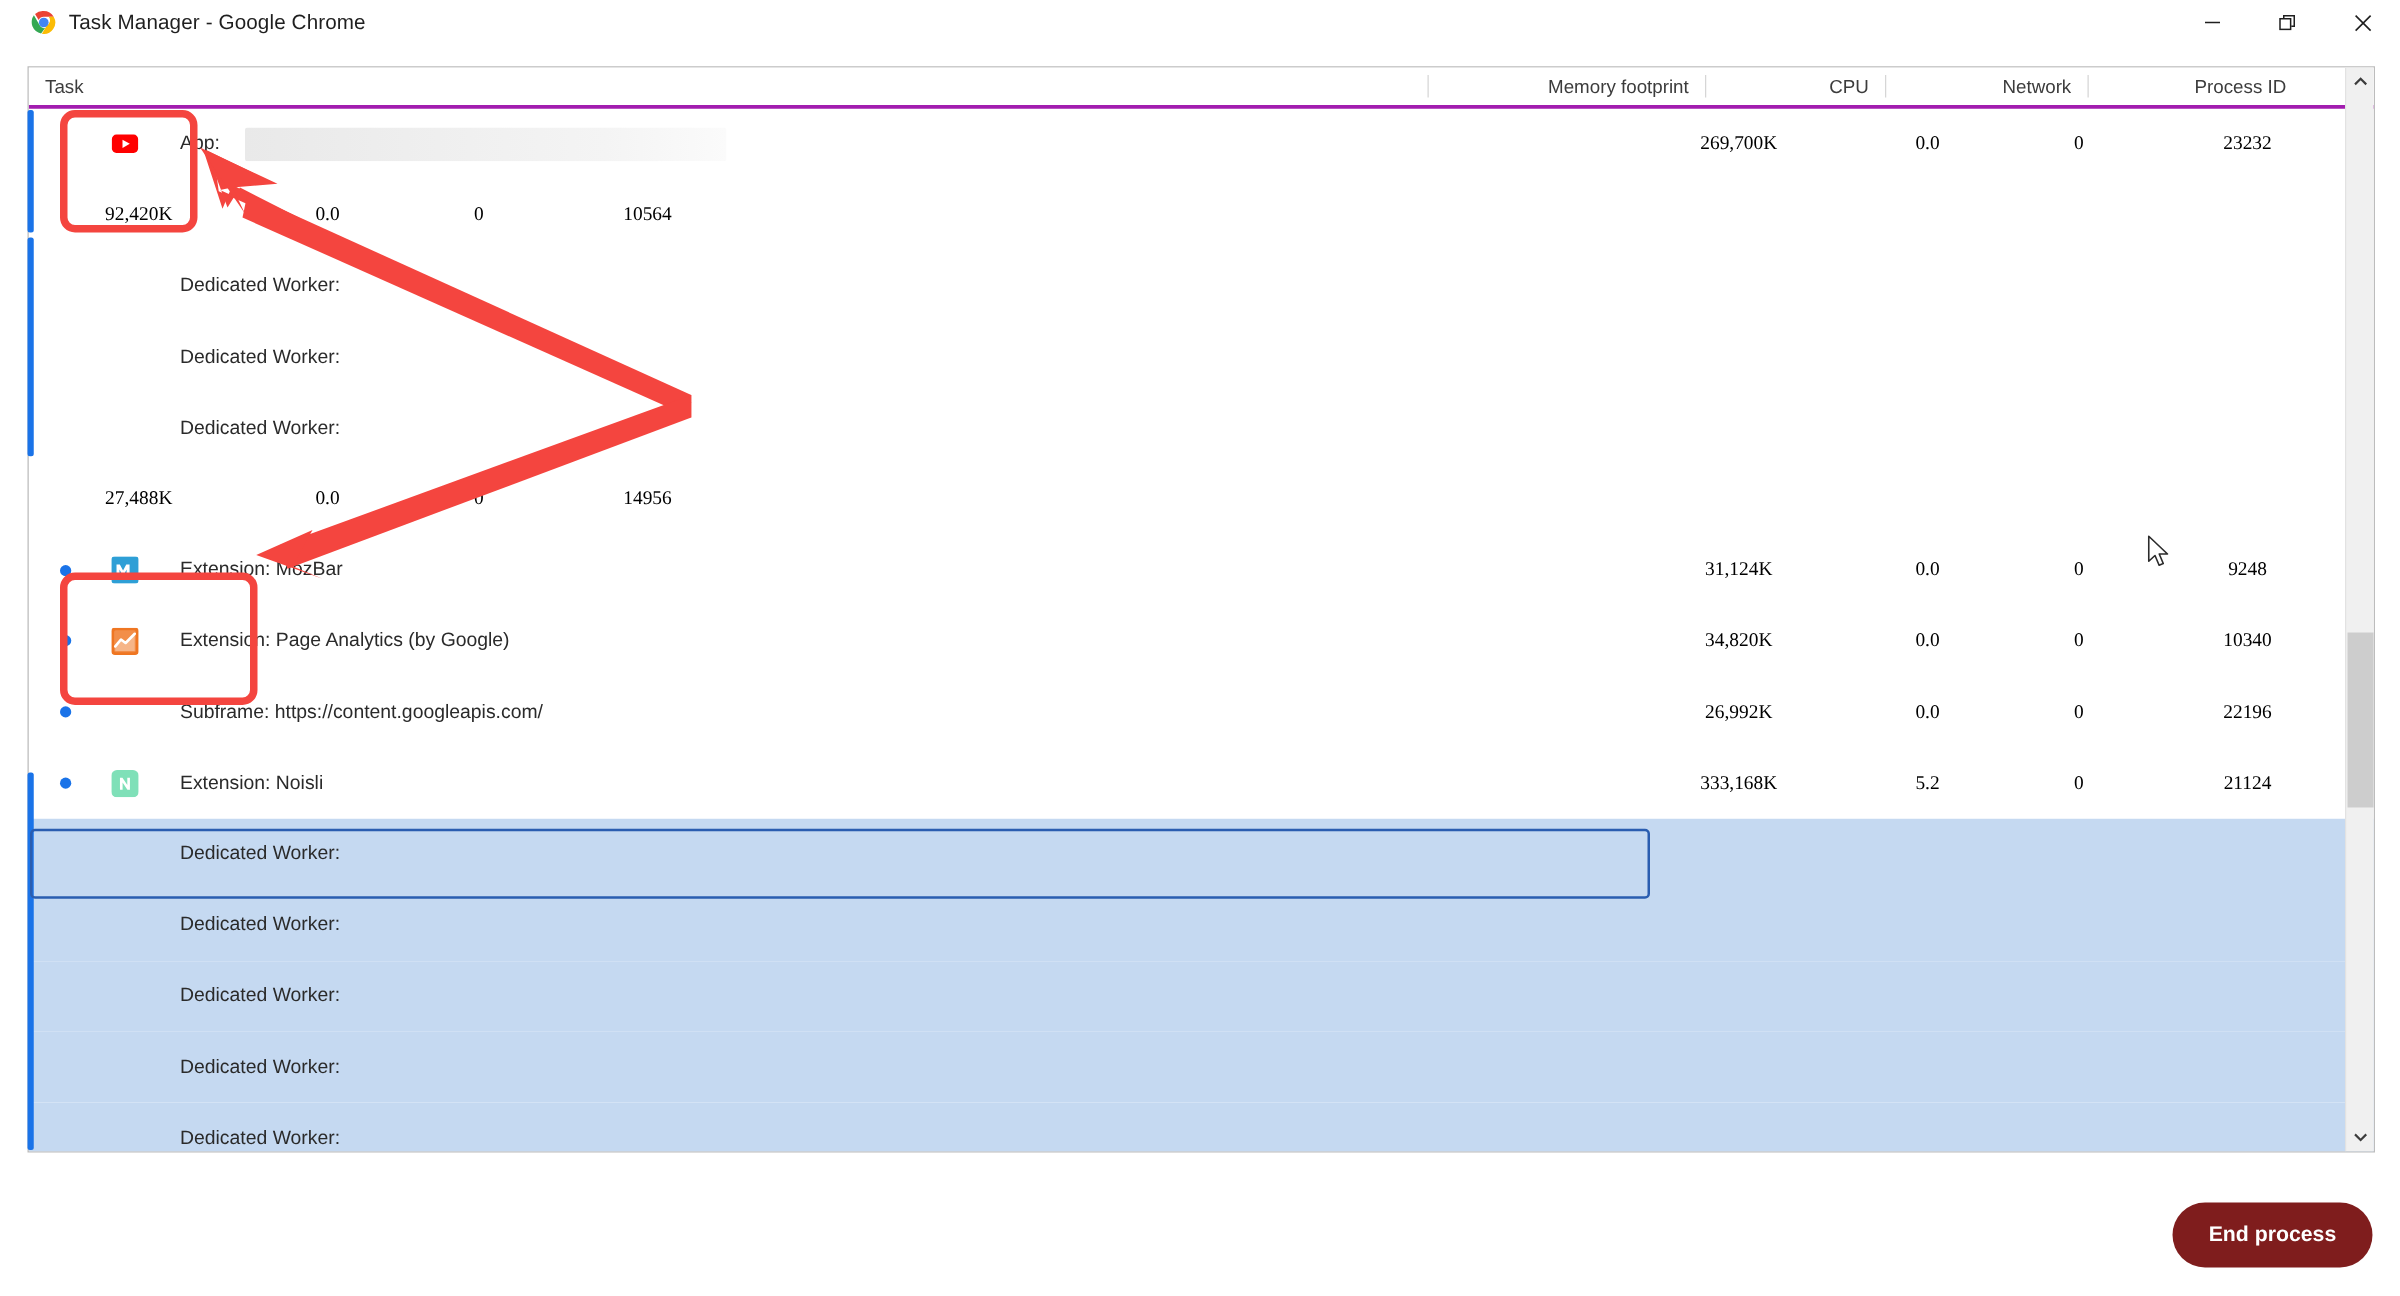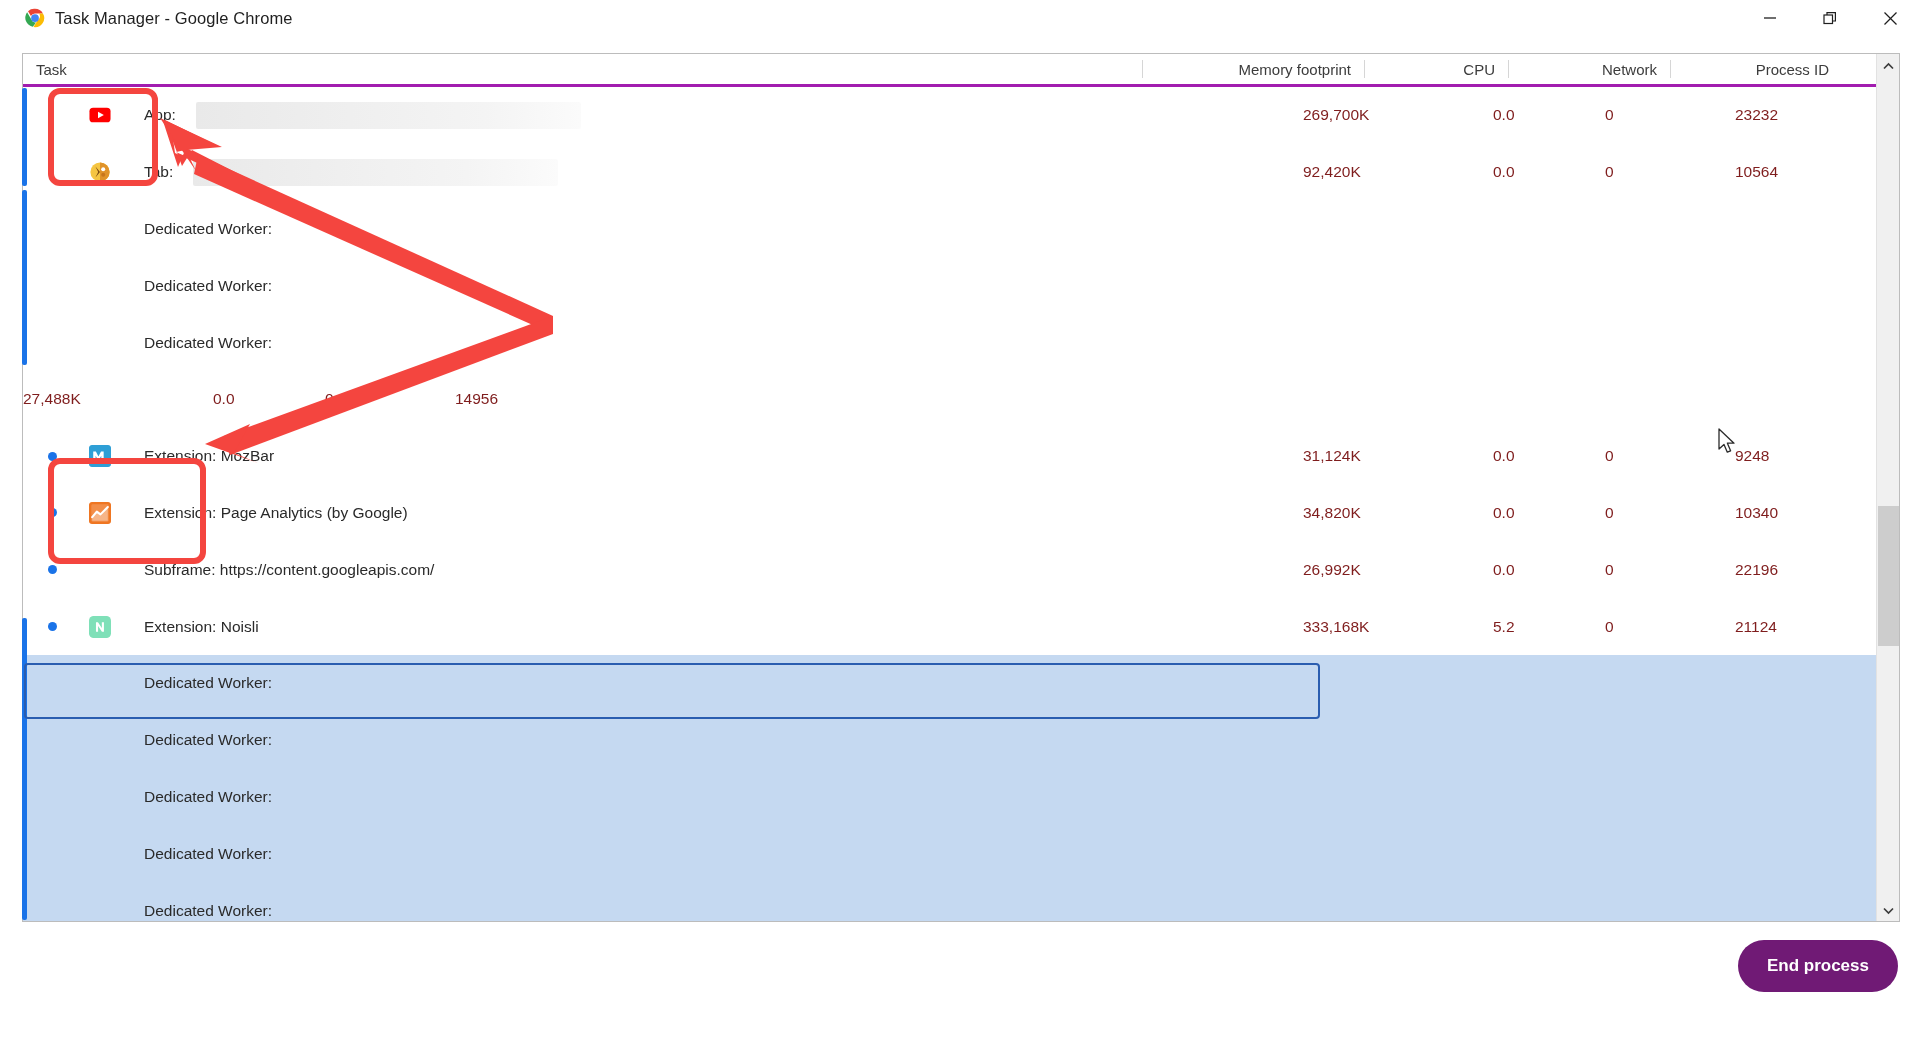--- a/index.html
+++ b/index.html
@@ -80,22 +80,22 @@
     display: flex; align-items: center;
     font-size: 15.5px; color: #2a2a2a;
     white-space: nowrap;
   }
   .row.sel { background: #c5d9f1; }
   .cell-task {
     flex: 1 1 auto; display: flex; align-items: center;
     padding-left: 13px; overflow: hidden; gap: 12px;
   }
   .cell-num {
-    flex: 0 0 auto; text-align: left; padding-right: 14px;
-    font-size: 15.5px; color: #7f1d1d;
+    flex: 0 0 auto; text-align: center; padding-right: 14px;
+    font-size: 15.5px; color: #000000; font-family: Liberation Serif, serif;
   }
 
   .bullet {
     width: 9px; height: 9px; border-radius: 50%;
     background: #1a73e8; flex: 0 0 auto;
     margin-left: 12px; margin-right: 0;
   }
   .bullet.hidden { visibility: hidden; }
 
   .favicon {
@@ -141,23 +141,23 @@
   }
   .vs-arrow.up { top: 0; }
   .vs-arrow.down { bottom: 0; }
   .vs-thumb {
     position: absolute; left: 1px; width: 21px;
     background: #cdcdcd;
   }
 
   
   .end-btn {
-    position: absolute; right: 22px; top: 940px;
+    position: absolute; right: 22px; top: 962px;
     height: 52px; padding: 0 29px;
-    background: #701a75; color: #ffffff;
+    background: #7f1d1d; color: #ffffff;
     border: none; border-radius: 26px;
     font-family: "Liberation Sans", sans-serif;
     font-size: 17px; font-weight: bold;
     display: flex; align-items: center; justify-content: center;
     cursor: pointer;
   }
 
   
   .anno { position: absolute; pointer-events: none; z-index: 40; }
   .anno-box {
@@ -247,34 +247,20 @@
           <span class="task-label">App:</span>
           <span class="redact" style="width: 385px;"></span>
         </div>
         <div class="cell-num col-mem">269,700K</div>
         <div class="cell-num col-cpu">0.0</div>
         <div class="cell-num col-net">0</div>
         <div class="cell-num col-pid">23232</div>
         <div class="col-sb"></div>
       </div>
       <div class="row">
-        <div class="cell-task">
-          <span class="bullet hidden"></span>
-          <span class="favicon">
-            <svg width="22" height="22" viewBox="0 0 24 24">
-              <circle cx="12" cy="12" r="10.5" fill="#f5c542"></circle>
-              <path d="M12 1.5a10.5 10.5 0 0 1 0 21z" fill="#e0932a"></path>
-              <path d="M7 6 l5 6 -5 6 3-6z" fill="#7b4b12"></path>
-              <circle cx="15.5" cy="9" r="2.2" fill="#ffffff"></circle>
-              <circle cx="15.5" cy="15" r="2.2" fill="#c8761c"></circle>
-            </svg>
-          </span>
-          <span class="task-label">Tab:</span>
-          <span class="redact" style="width: 365px;"></span>
-        </div>
         <div class="cell-num col-mem">92,420K</div>
         <div class="cell-num col-cpu">0.0</div>
         <div class="cell-num col-net">0</div>
         <div class="cell-num col-pid">10564</div>
         <div class="col-sb"></div>
       </div>
       <div class="row">
         <div class="cell-task">
           <span class="bullet hidden"></span>
           <span class="favicon empty"></span>

